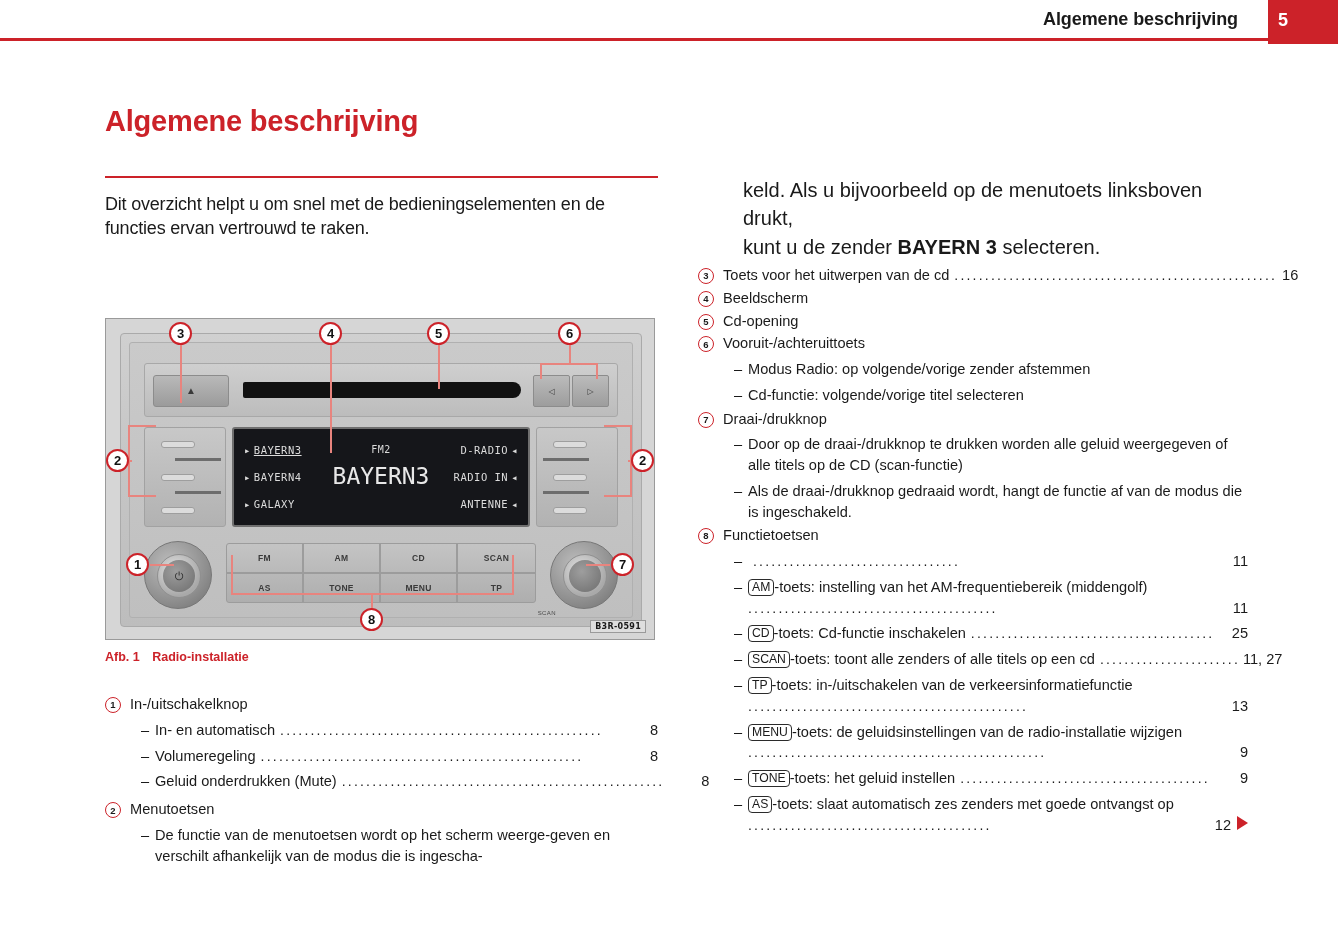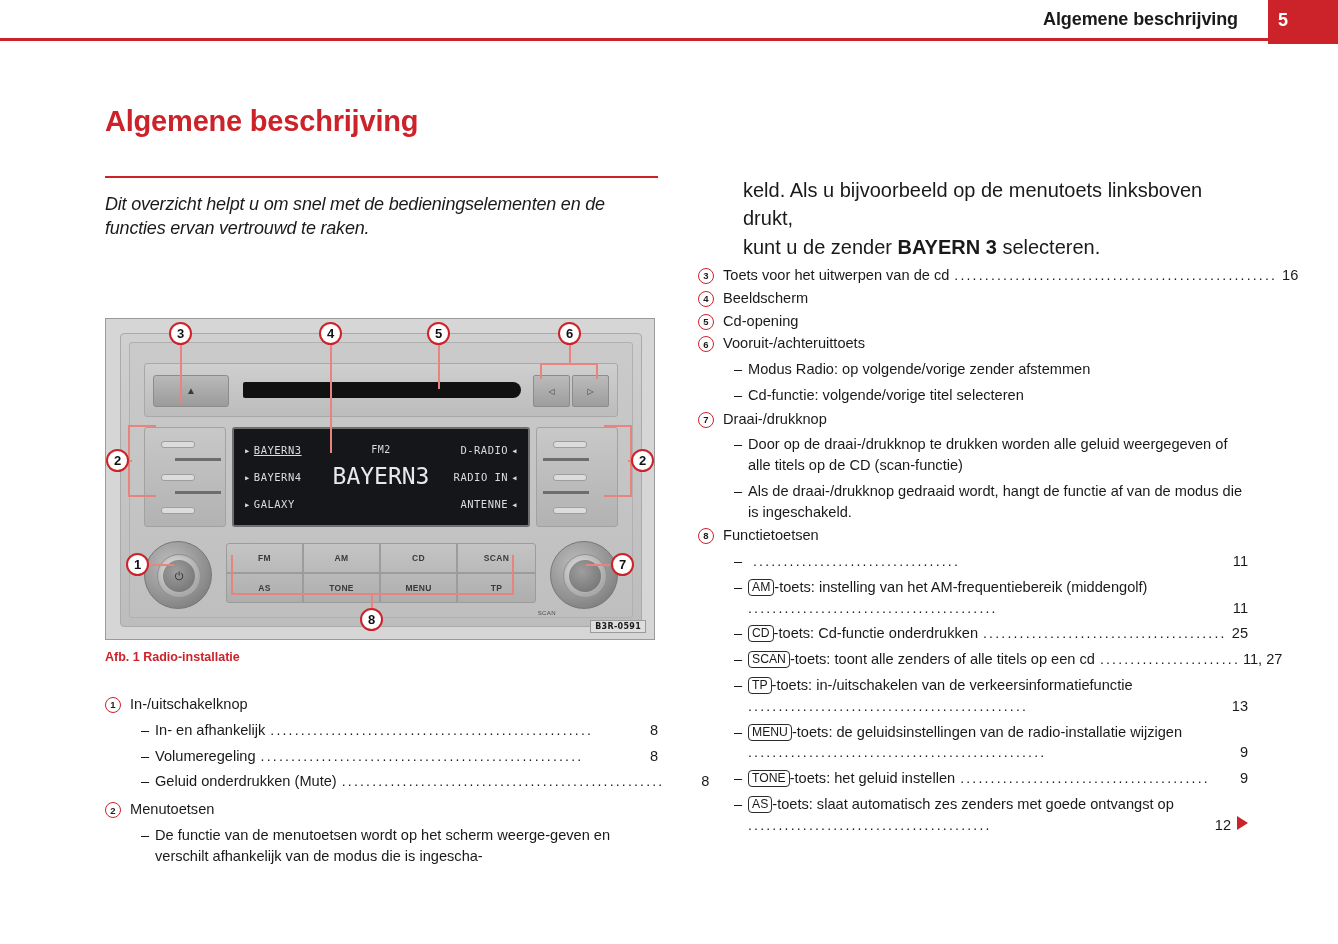--- a/index.html
+++ b/index.html
@@ -50,21 +50,21 @@
     font-size: 12.5px; color: #1a1a1a; margin-bottom: 3px;
   }
   .section-title {
     font-size: 23px; font-weight: bold; color: #cc2229;
     letter-spacing: -0.2px; padding-bottom: 4px;
   }
   .section-rule {
     height: 1.5px; background: #cc2229; width: 553px; margin-bottom: 14px;
   }
   .lead-para {
-    font-size: 18px; font-style: italic; line-height: 1.38;
+    font-size: 18px; line-height: 1.38;
     color: #1a1a1a; letter-spacing: -0.2px;
   }
 
   
   .figure {
     position: absolute; top: 318px; left: 105px;
     width: 550px; height: 322px;
     border: 1px solid #9a9a9a;
     background: #d6d6d6;
     overflow: hidden;
@@ -226,21 +226,21 @@
     font-size: 8px; font-weight: bold; color: #1a1a1a;
     background: #dedede; border: 1px solid #9a9a9a;
     padding: 1px 4px; letter-spacing: 0.3px;
     font-family: "DejaVu Sans", sans-serif;
   }
 
   .fig-caption {
     position: absolute; top: 650px; left: 105px;
     font-size: 12.5px; font-weight: bold; color: #cc2229;
   }
-  .fig-caption .cap-num { }
+  .fig-caption .cap-num { margin-right: 9px; }
 
   
   .list-wrap { font-size: 14.6px; line-height: 1.42; color:#1a1a1a; }
   .item-row {
     display: flex; align-items: flex-start;
     margin-top: 4px;
   }
   .num-badge {
     flex: 0 0 auto;
     width: 16px; height: 16px; border-radius: 50%;
@@ -449,21 +449,21 @@
 <div class="list-wrap" style="position:absolute; top:690px; left:105px; width:553px;">
 
   <div class="item-row">
     <div class="num-badge">1</div>
     <div class="item-label">In-/uitschakelknop</div>
   </div>
   <div class="sub-row">
     <div class="dash">–</div>
     <div class="sub-body">
       <div class="entry">
-        <span class="entry-text">In- en afhankelijk</span>
+        <span class="entry-text">In- en automatisch</span>
         <span class="dots">.....................................................</span>
         <span class="pg pg-left">8</span>
       </div>
     </div>
   </div>
   <div class="sub-row">
     <div class="dash">–</div>
     <div class="sub-body">
       <div class="entry">
         <span class="entry-text">Volumeregeling</span>
@@ -574,21 +574,21 @@
         <span class="dots" style="margin-left:0;">.........................................</span>
         <span class="pg">11</span>
       </span>
     </div>
   </div>
 
   <div class="sub-row">
     <div class="dash">–</div>
     <div class="sub-body">
       <div class="entry">
-        <span class="entry-text"><span class="keycap">CD</span><span>-toets: Cd-functie onderdrukken</span></span>
+        <span class="entry-text"><span class="keycap">CD</span><span>-toets: Cd-functie inschakelen</span></span>
         <span class="dots">........................................</span>
         <span class="pg">25</span>
       </div>
     </div>
   </div>
 
   <div class="sub-row">
     <div class="dash">–</div>
     <div class="sub-body">
       <div class="entry">

